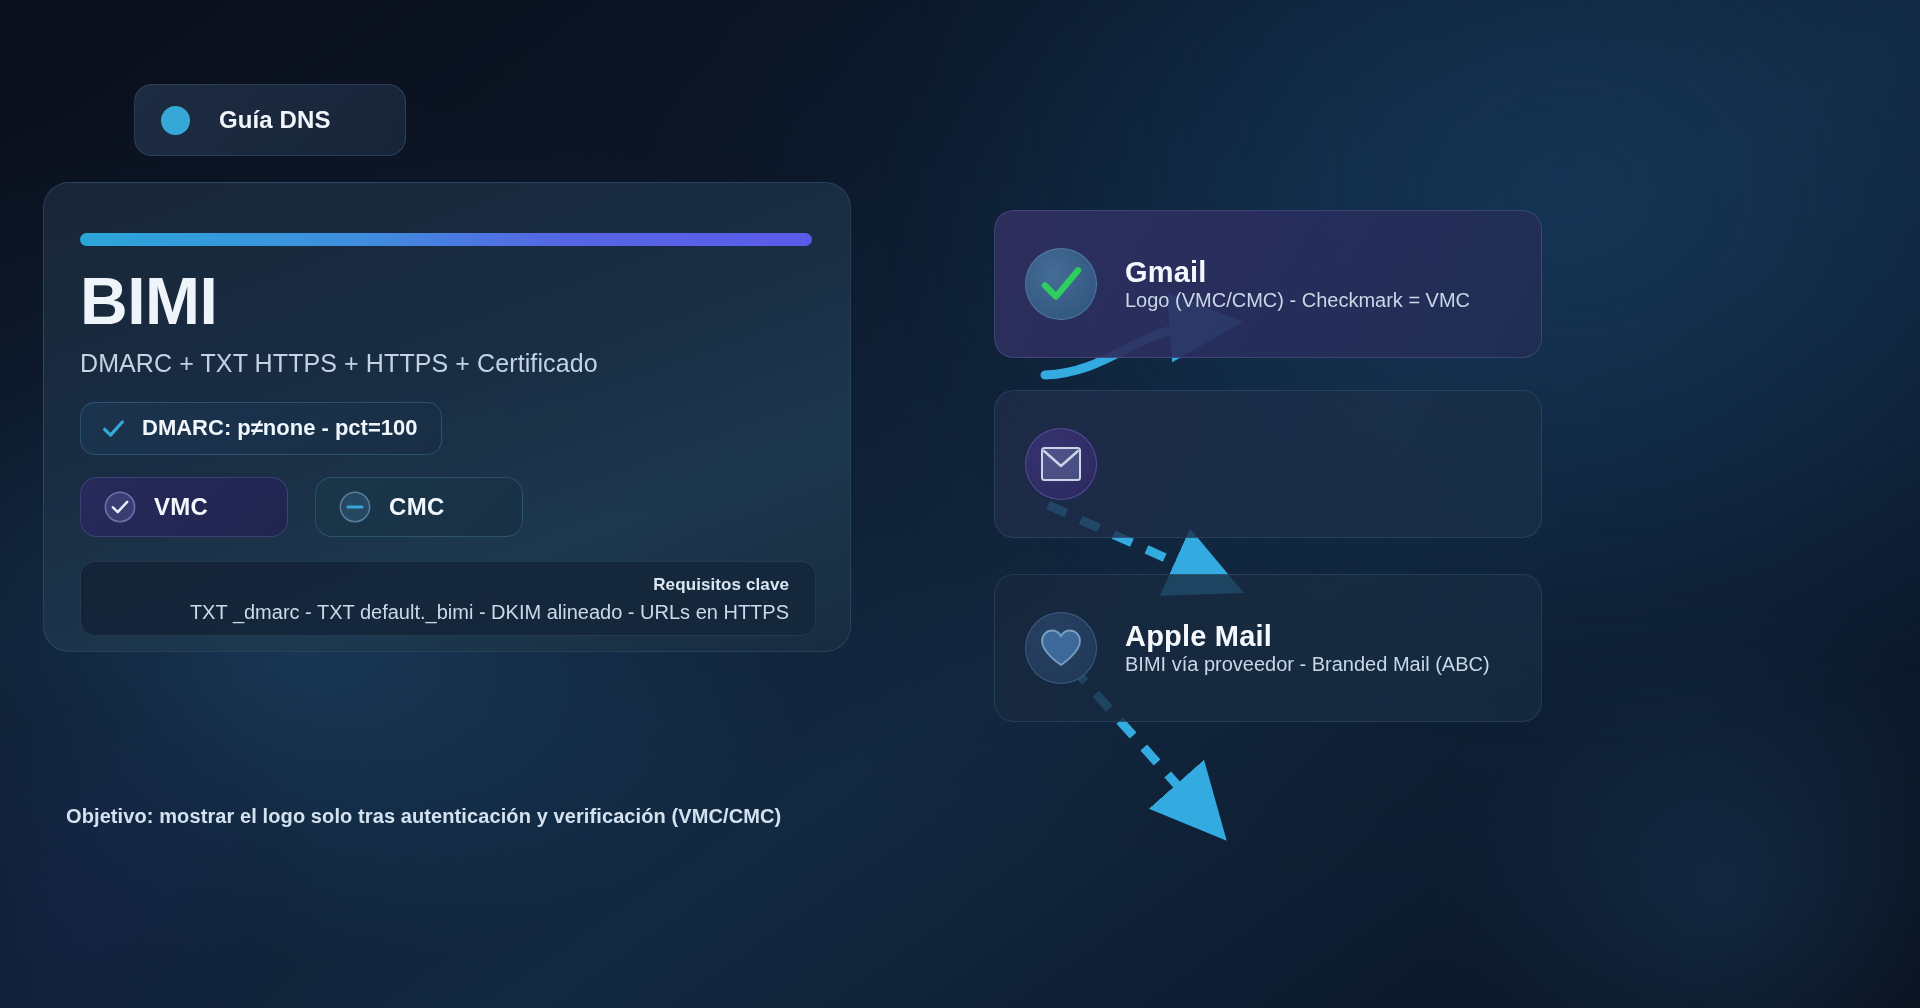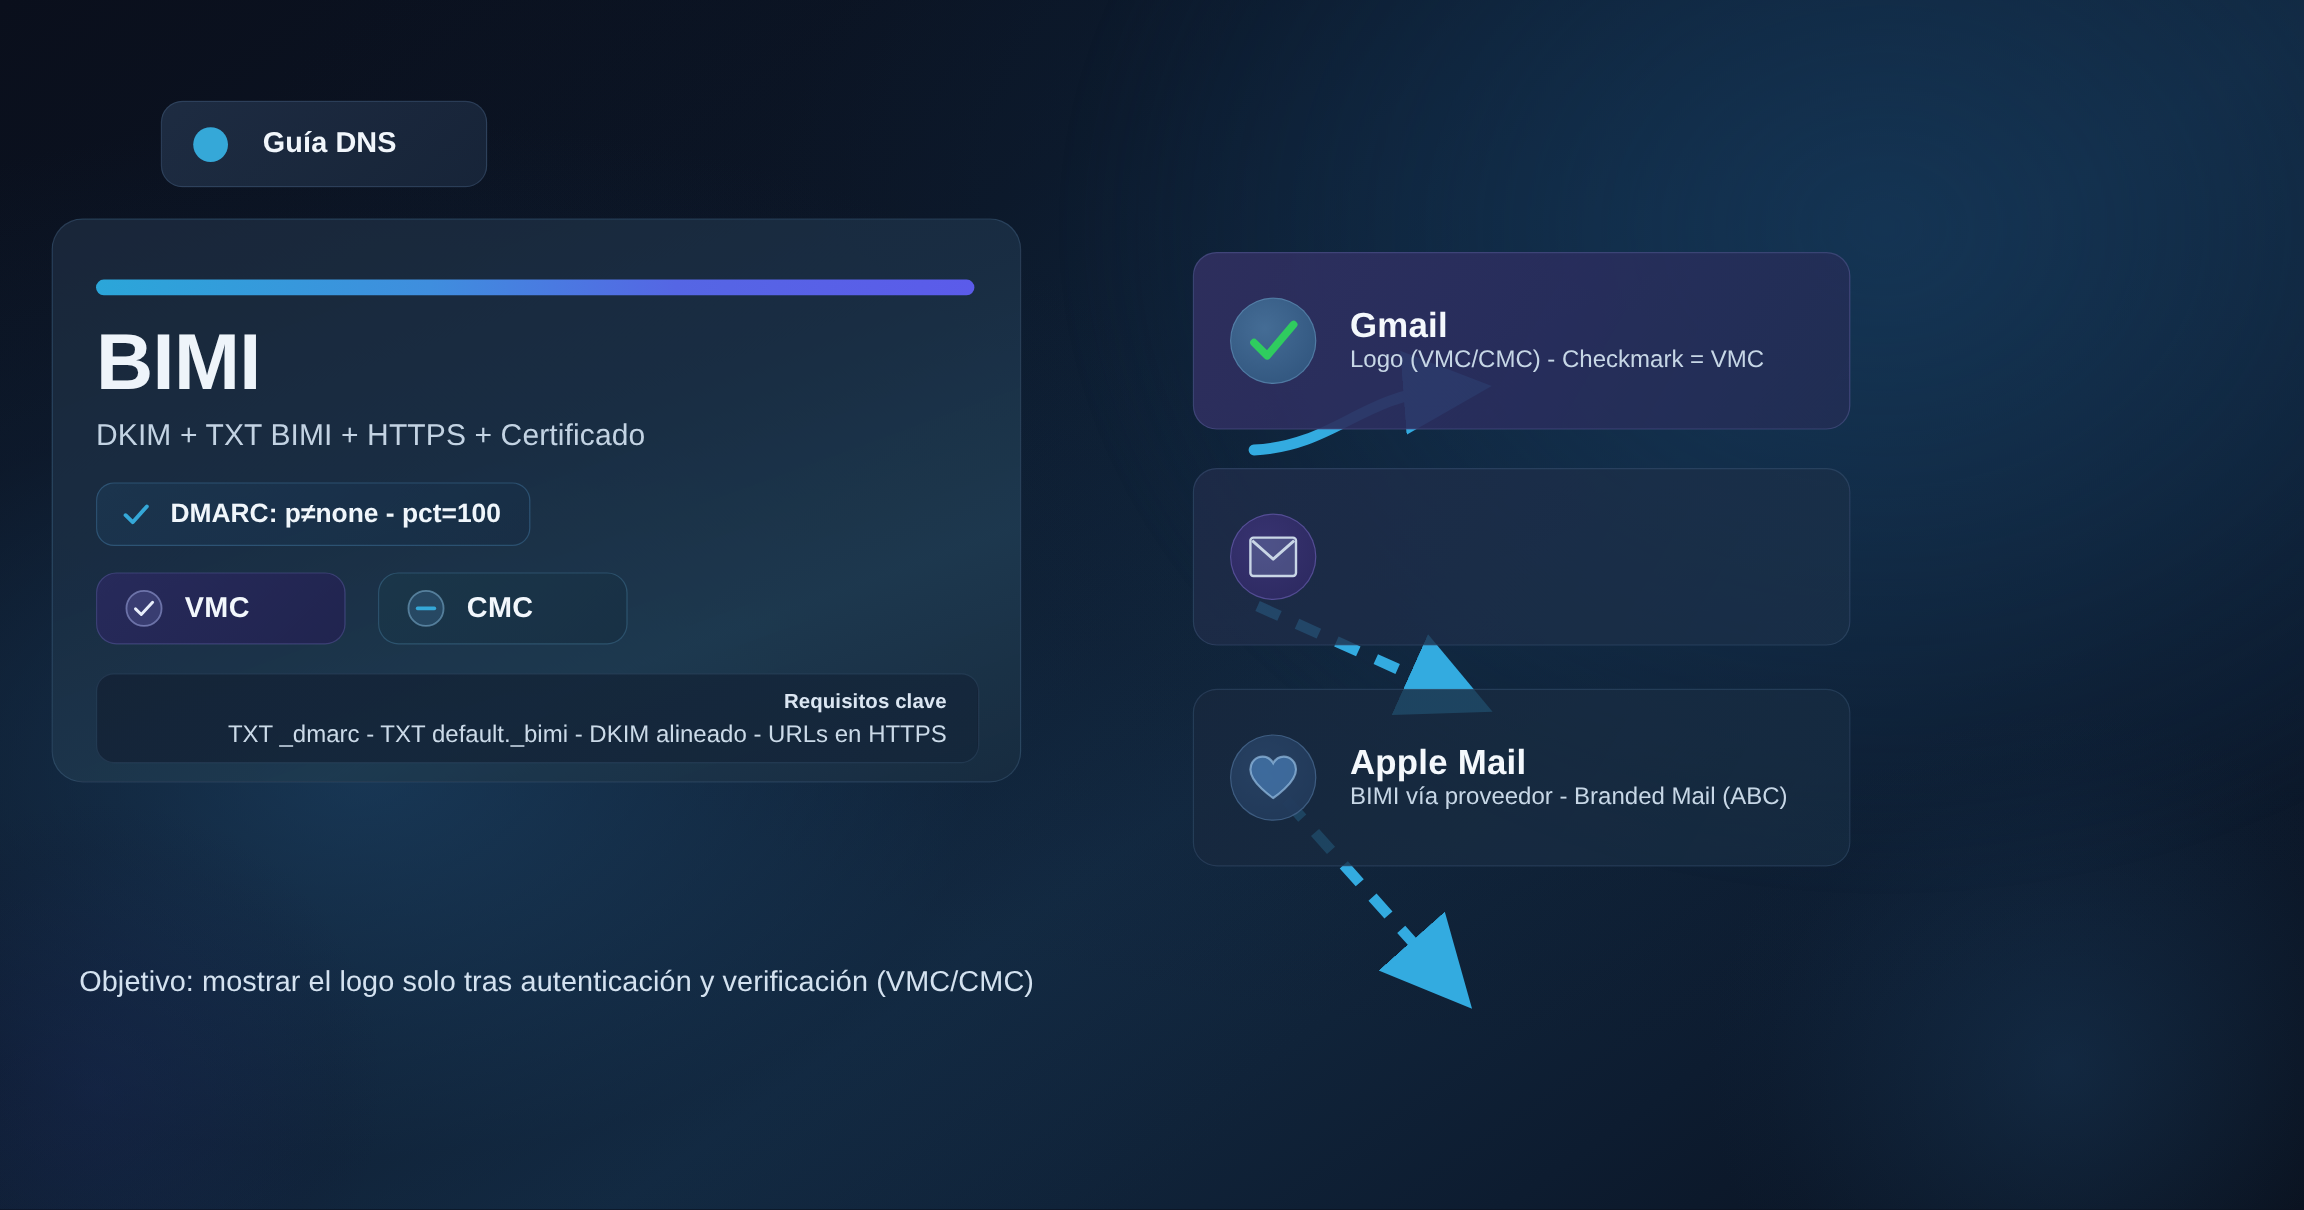--- a/index.html
+++ b/index.html
@@ -178,23 +178,24 @@
   .req-text {
     margin-top: 6px;
     font-size: 20px;
     color: #cbdae8;
     white-space: nowrap;
   }
 
   .objective {
     position: absolute;
     left: 66px; top: 805px;
-    font-size: 24px;
+    font-size: 20px;
     color: #d4e2f0;
     letter-spacing: .1px;
+    font-weight: bold;
   }
 
   
   .prov {
     position: absolute;
     left: 994px;
     width: 548px;
     height: 148px;
     border-radius: 20px;
     display: flex;
@@ -270,21 +271,21 @@
 
 <div class="badge">
   <span class="badge-dot"></span>
   <span class="badge-label">Guía DNS</span>
 </div>
 
 <div class="bimi-card">
   <div class="accent-bar"></div>
 
   <div class="bimi-title">BIMI</div>
-  <div class="bimi-sub">DKIM + TXT BIMI + HTTPS + Certificado</div>
+  <div class="bimi-sub">DMARC + TXT HTTPS + HTTPS + Certificado</div>
 
   <div class="chip-dmarc">
     <svg class="tick" viewBox="0 0 24 24" fill="none">
       <path d="M3.5 12.8 L9.2 18.4 L20.5 5.8" stroke="#35a8d8" stroke-width="3.1" stroke-linecap="round" stroke-linejoin="round"></path>
     </svg>
     <span class="chip-dmarc-label">DMARC: p≠none - pct=100</span>
   </div>
 
   <div class="chip-row">
     <div class="chip chip-vmc">

